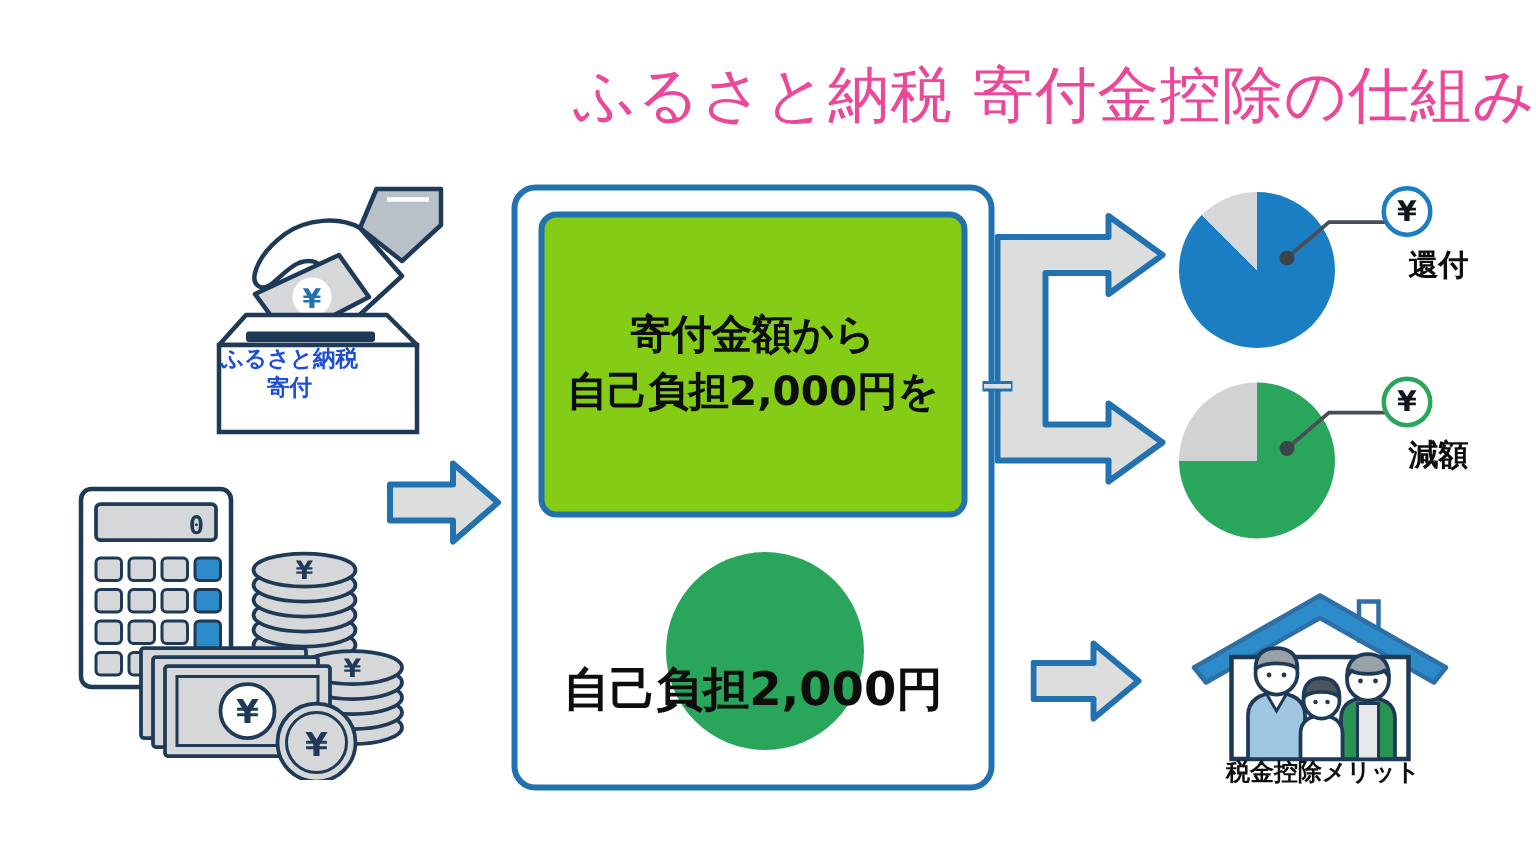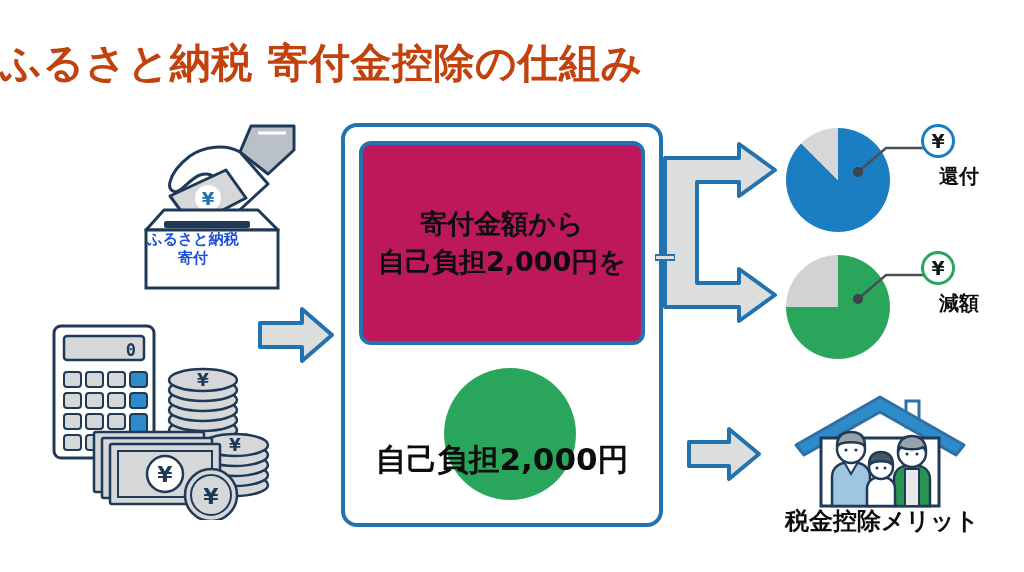--- a/index.html
+++ b/index.html
@@ -15,25 +15,25 @@
     font-family: "DejaVu Sans", "Liberation Sans", sans-serif;
     color: #111111;
   }
 
   
   .title {
     position: absolute;
     top: 36px;
     left: 0;
     width: 1024px;
-    text-align: left;
+    text-align: right;
     font-size: 41px;
-    font-weight: bold;
+    font-weight: normal;
     letter-spacing: 0.5px;
-    color: #c2410c;
+    color: #ec4899;
     white-space: nowrap;
   }
 
   
   .donation-icon {
     position: absolute;
     left: 108px;
     top: 122px;
     width: 190px;
     height: 170px;
@@ -79,21 +79,21 @@
   }
   .center-inner {
     position: absolute;
     left: 359px;
     top: 141px;
     width: 286px;
     height: 204px;
     border: 4px solid #2372b0;
     border-radius: 12px;
     box-sizing: border-box;
-    background: #be185d;
+    background: #84cc16;
     display: flex;
     align-items: center;
     justify-content: center;
   }
   .center-inner .inner-text {
     text-align: center;
     font-size: 27px;
     font-weight: bold;
     line-height: 1.42;
     color: #0d0d0d;
@@ -178,21 +178,21 @@
     top: 395px;
     width: 180px;
     height: 118px;
   }
   .house-label {
     position: absolute;
     left: 748px;
     top: 505px;
     width: 268px;
     text-align: center;
-    font-size: 24px;
+    font-size: 16px;
     font-weight: bold;
     color: #0d0d0d;
     white-space: nowrap;
   }
 </style>
 </head>
 <body>
 
 <div class="title">ふるさと納税 寄付金控除の仕組み</div>
 

